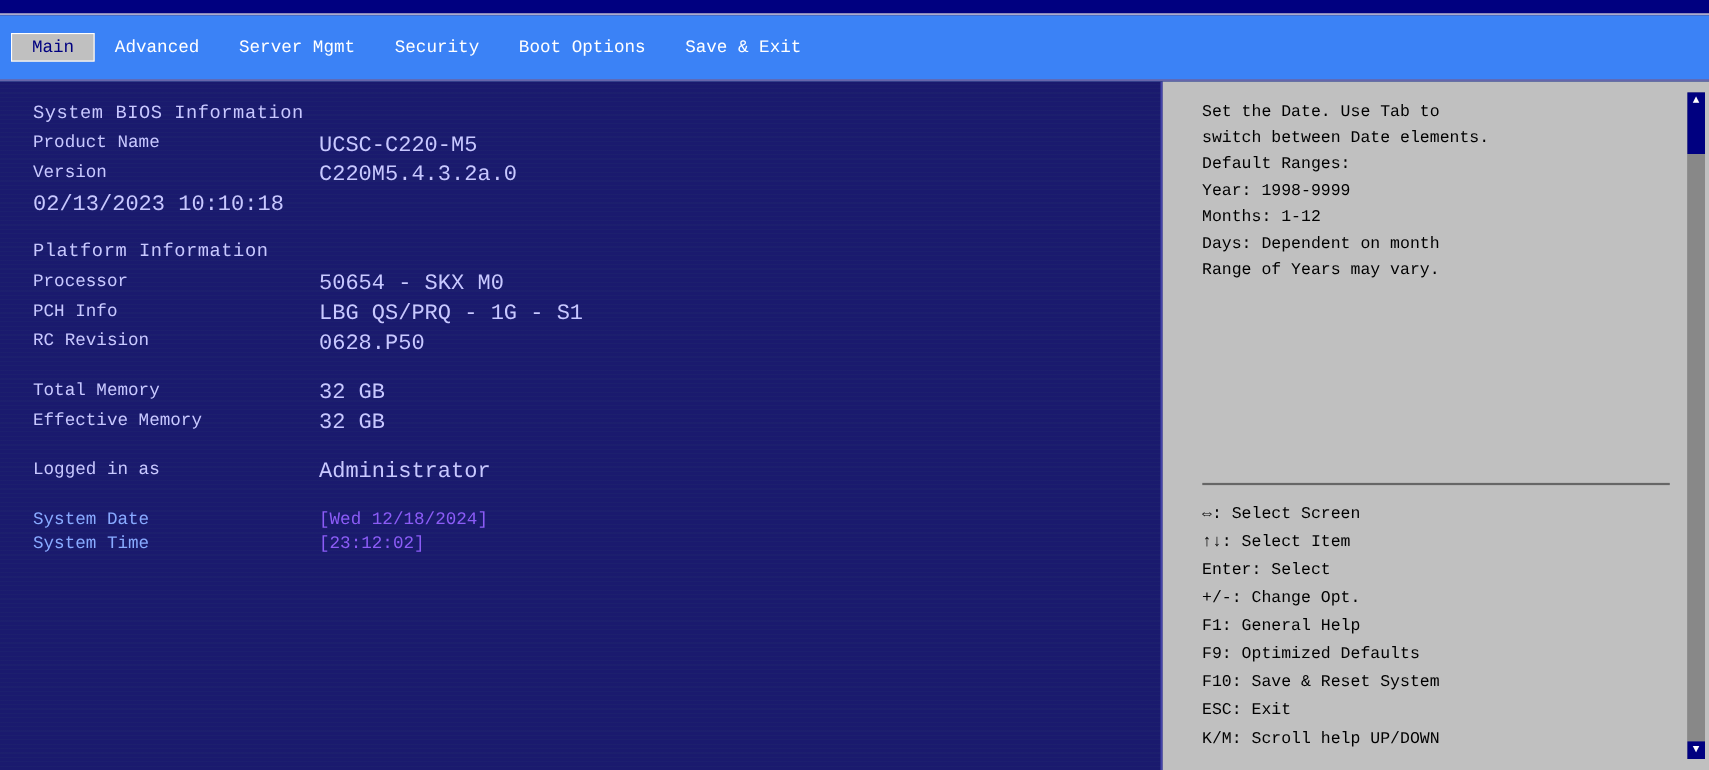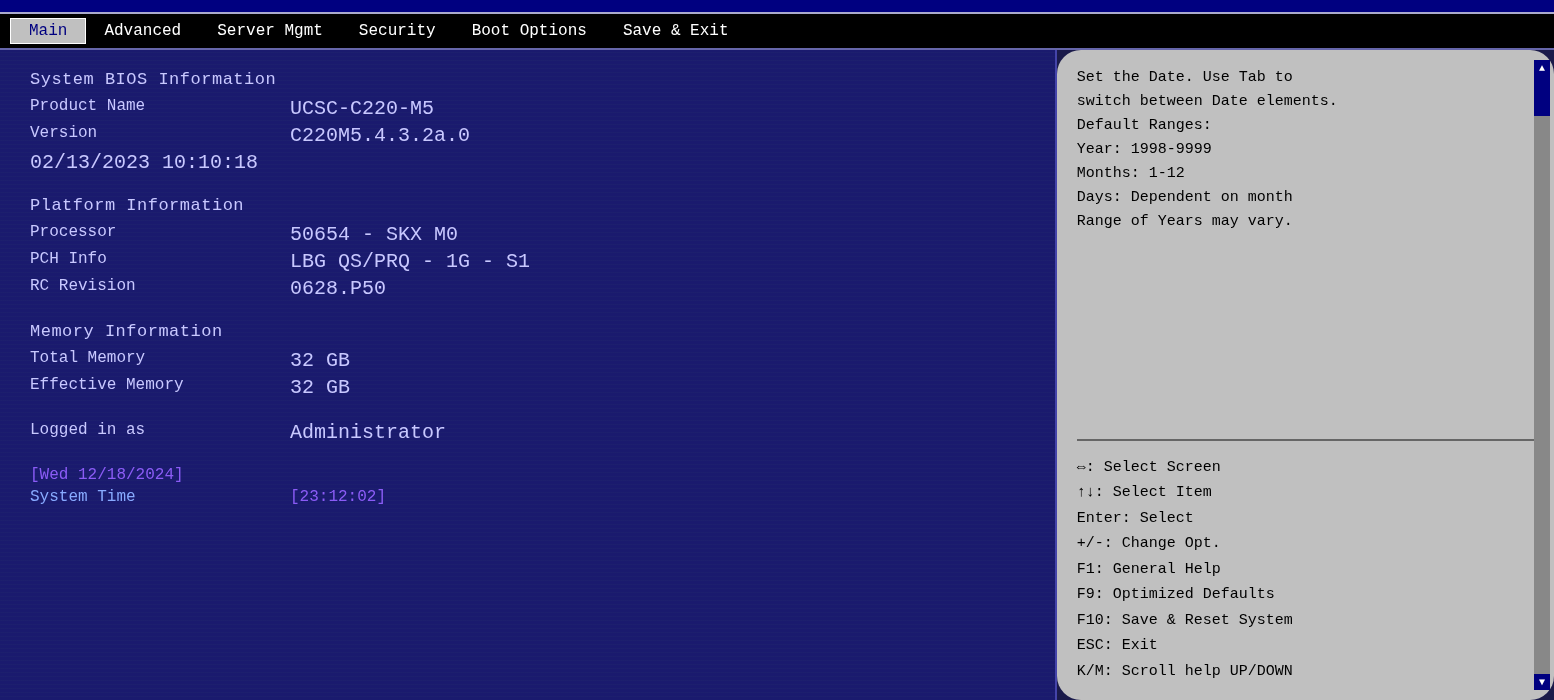--- a/index.html
+++ b/index.html
@@ -31,24 +31,24 @@
       text-align: center;
       padding: 6px 0;
       font-size: 18px;
       letter-spacing: 1px;
       font-weight: normal;
       border-bottom: 2px solid #aaaacc;
     }
 
     
     .menu-bar {
-      background: #000000;
+      background: #3b82f6;
       display: flex;
       align-items: center;
-      padding: 4px 10px;
+      padding: 16px 10px;
       gap: 0;
       border-bottom: 2px solid #6666aa;
     }
 
     .menu-item {
       color: #ffffff;
       font-size: 16px;
       padding: 3px 18px;
       cursor: pointer;
       white-space: nowrap;
@@ -135,25 +135,24 @@
 
     .system-date-value {
       color: #8b5cf6;
       font-size: 16px;
     }
 
     
     .right-panel {
       flex: 0 0 32%;
       background: #c0c0c0;
-      padding: 16px 20px;
+      padding: 16px 36px;
       display: flex;
       flex-direction: column;
       position: relative;
-      border-radius: 24px;
     }
 
     .help-text {
       color: #000000;
       font-size: 15px;
       line-height: 1.6;
       flex: 1;
     }
 
     .help-divider {
@@ -251,38 +250,38 @@
           <div class="info-row">
             <span class="info-label">PCH Info</span>
             <span class="info-value">LBG QS/PRQ - 1G - S1</span>
           </div>
           <div class="info-row">
             <span class="info-label">RC Revision</span>
             <span class="info-value">0628.P50</span>
           </div>
         </div>
         <div class="info-section">
-          <div class="section-title">Memory Information</div>
           <div class="info-row">
             <span class="info-label">Total Memory</span>
             <span class="info-value">32 GB</span>
           </div>
           <div class="info-row">
             <span class="info-label">Effective Memory</span>
             <span class="info-value">32 GB</span>
           </div>
         </div>
         <div class="info-section">
           <div class="info-row">
             <span class="info-label">Logged in as</span>
             <span class="info-value">Administrator</span>
           </div>
         </div>
         <div class="info-section">
           <div class="info-row">
+            <span class="system-date-label">System Date</span>
             <span class="system-date-value">[Wed 12/18/2024]</span>
           </div>
           <div class="info-row">
             <span class="system-date-label">System Time</span>
             <span class="system-date-value">[23:12:02]</span>
           </div>
         </div>
       </div>
 
     <div class="right-panel">

